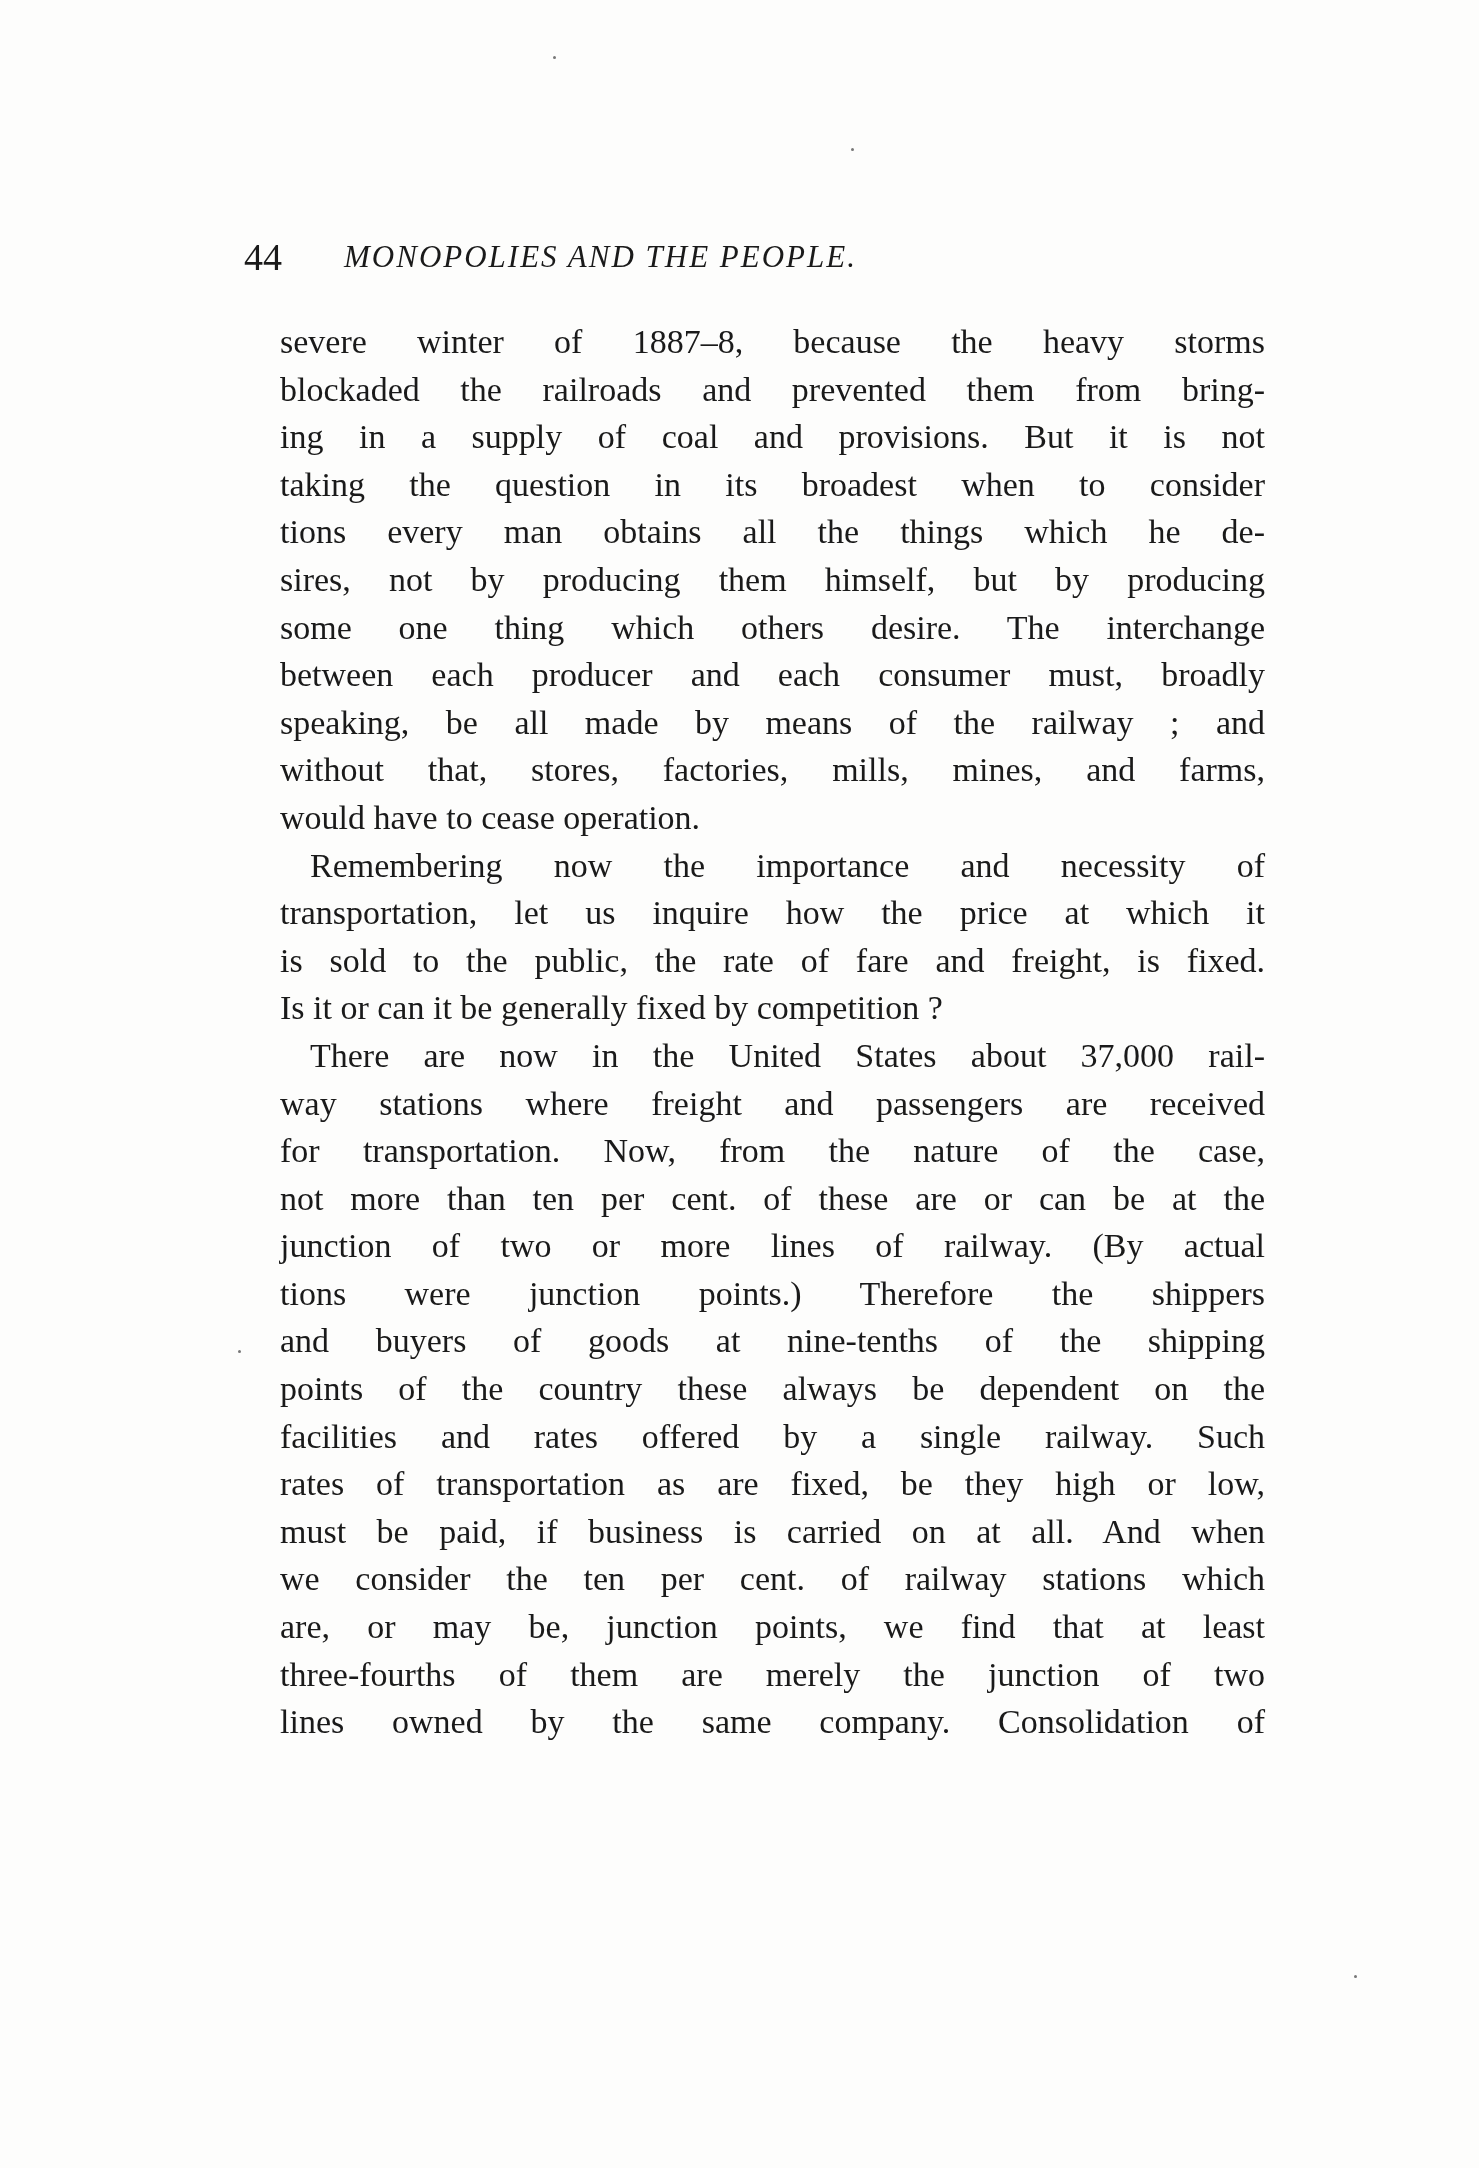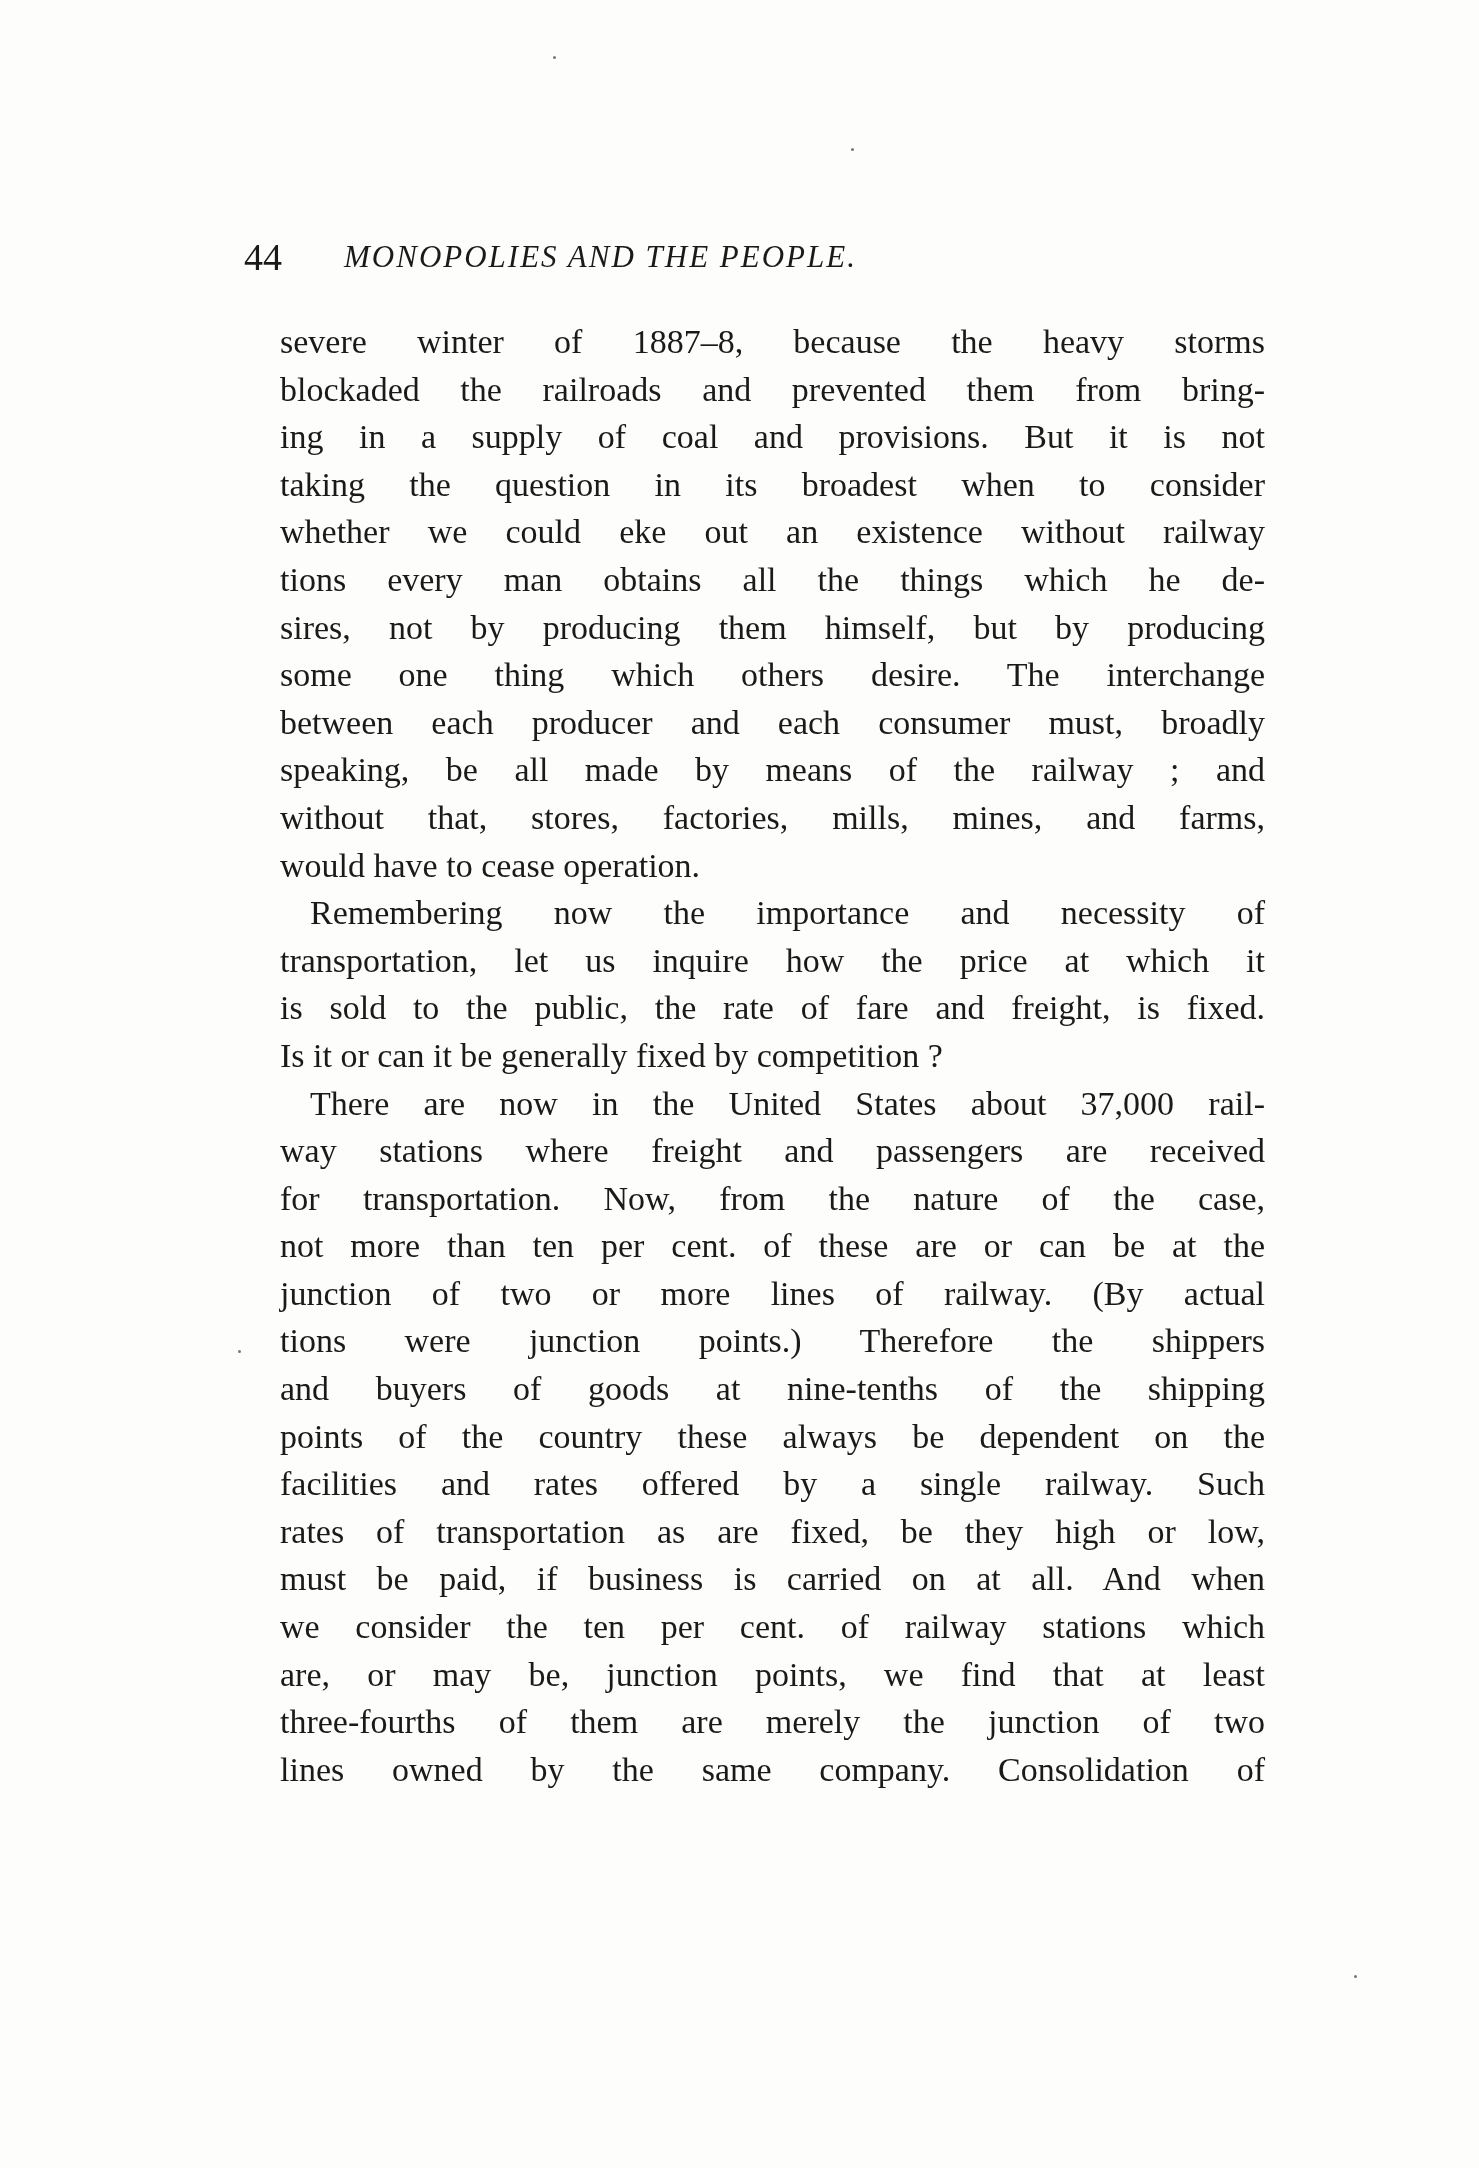--- a/index.html
+++ b/index.html
@@ -27,21 +27,20 @@
     <span class="running-head">MONOPOLIES AND THE PEOPLE.</span>
   </div>
 
   <div class="body-text">
 
     <div>
       <span class="line">severe winter of 1887–8, because the heavy storms</span>
       <span class="line">blockaded the railroads and prevented them from bring-</span>
       <span class="line">ing in a supply of coal and provisions.  But it is not</span>
       <span class="line">taking the question in its broadest when to consider</span>
-      <span class="line">whether we could eke out an existence without railway</span>
       <span class="line">tions every man obtains all the things which he de-</span>
       <span class="line">sires, not by producing them himself, but by producing</span>
       <span class="line">some one thing which others desire.  The interchange</span>
       <span class="line">between each producer and each consumer must, broadly</span>
       <span class="line">speaking, be all made by means of the railway ; and</span>
       <span class="line">without that, stores, factories, mills, mines, and farms,</span>
       <span class="line last">would have to cease operation.</span>
     </div>
 
     <div>

